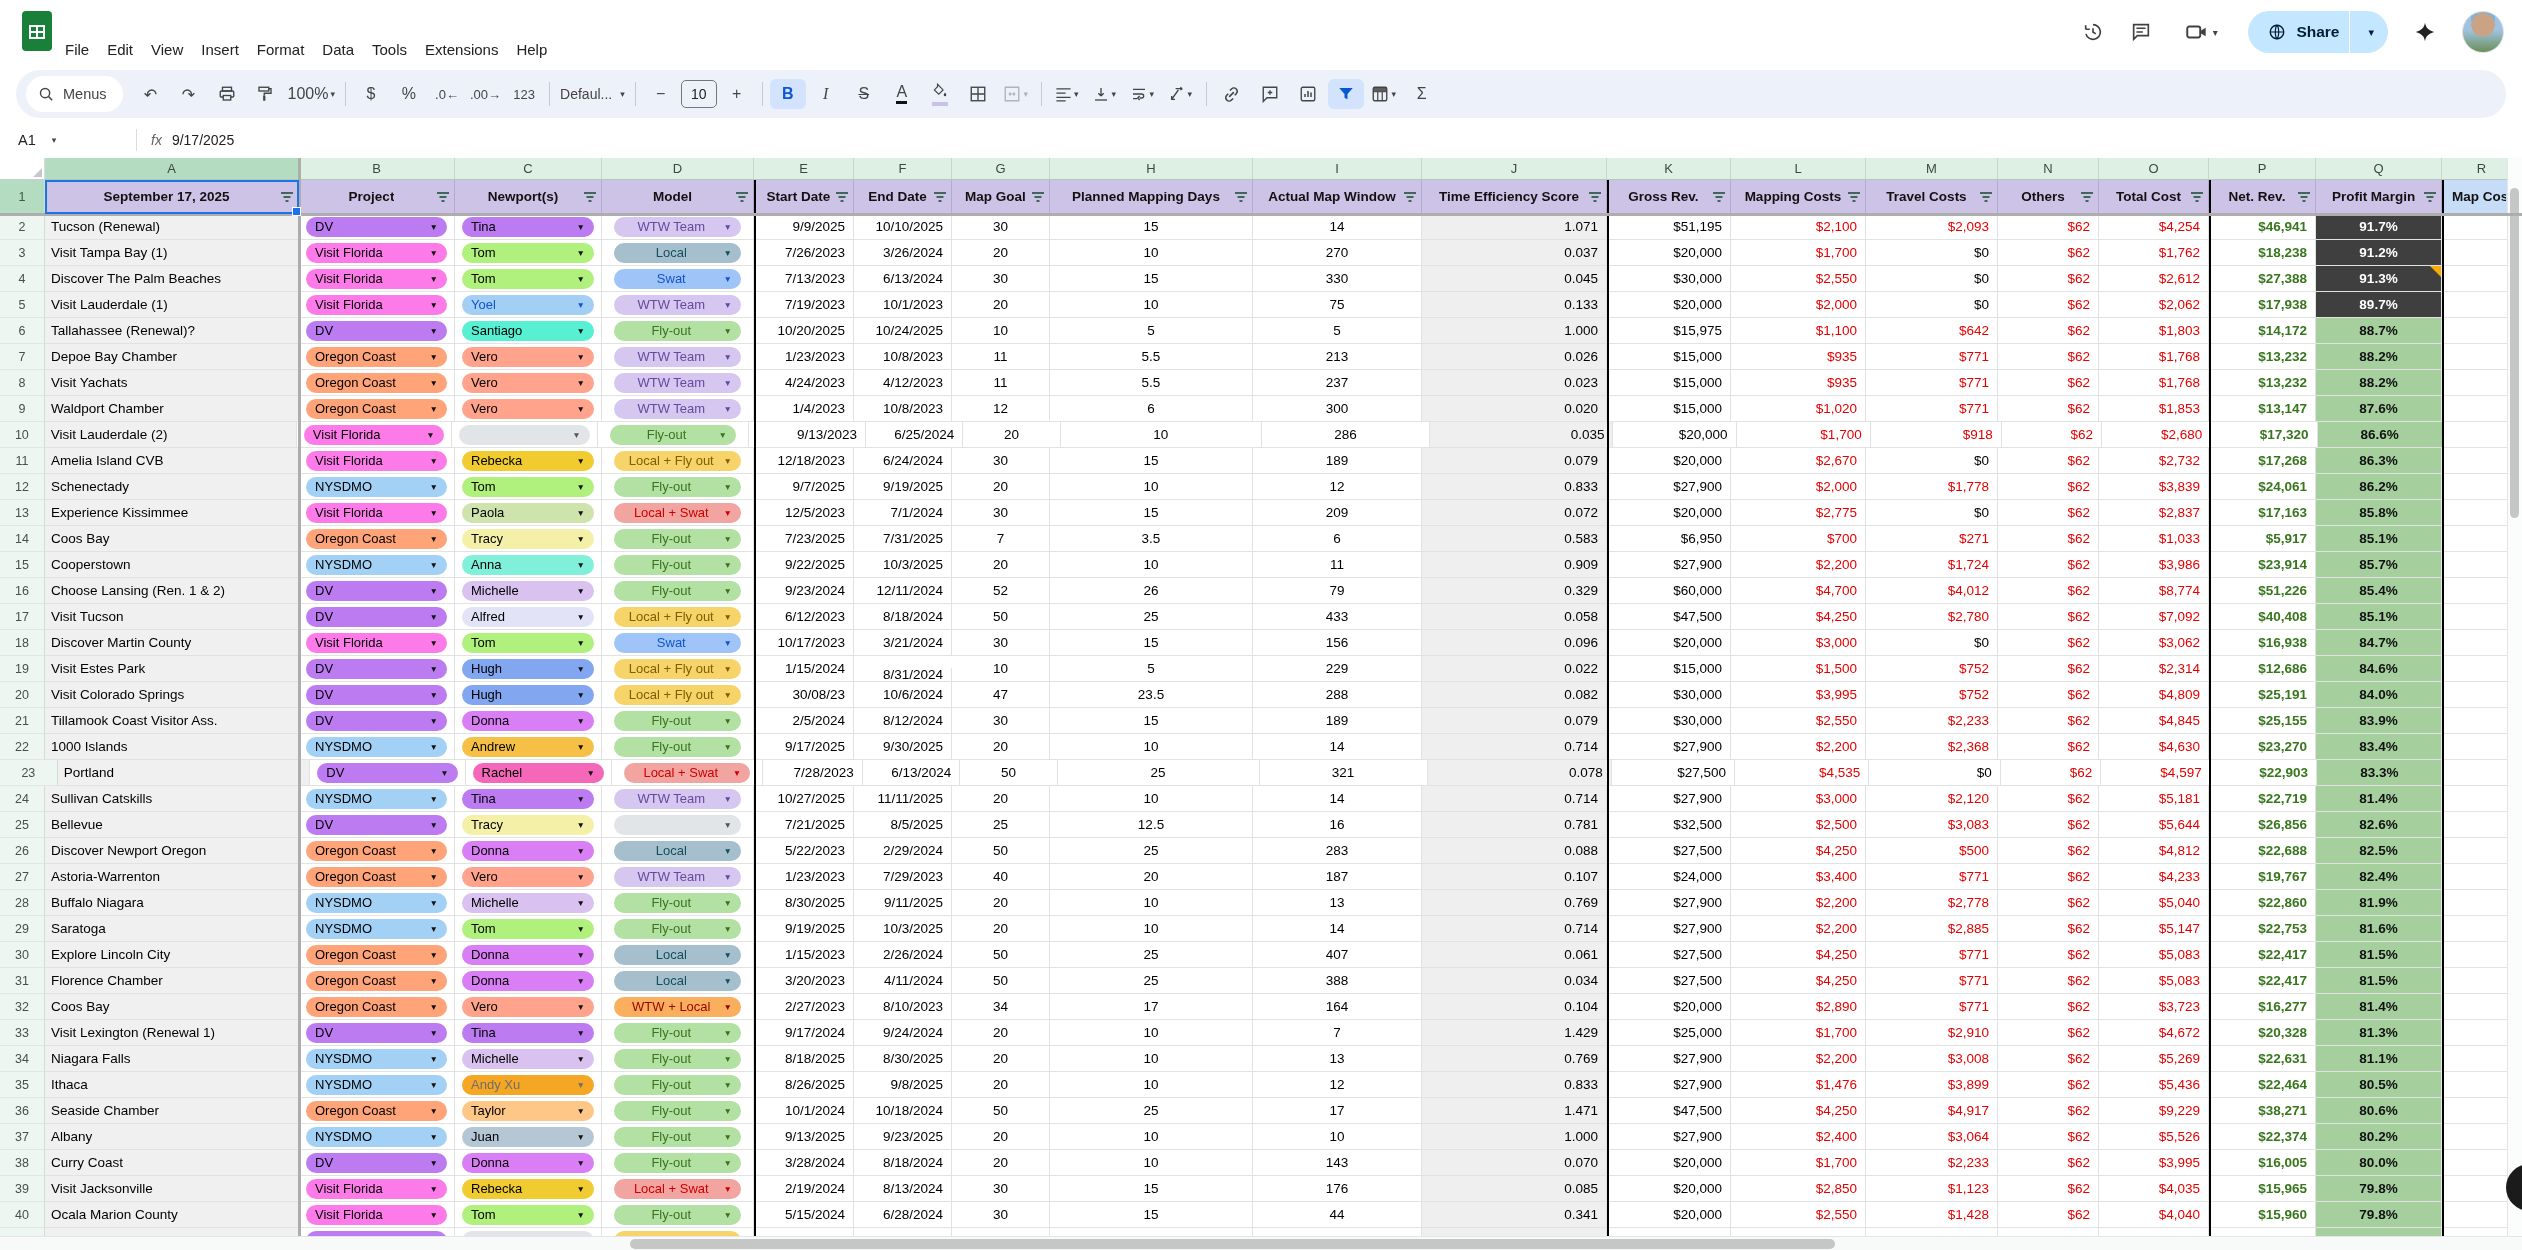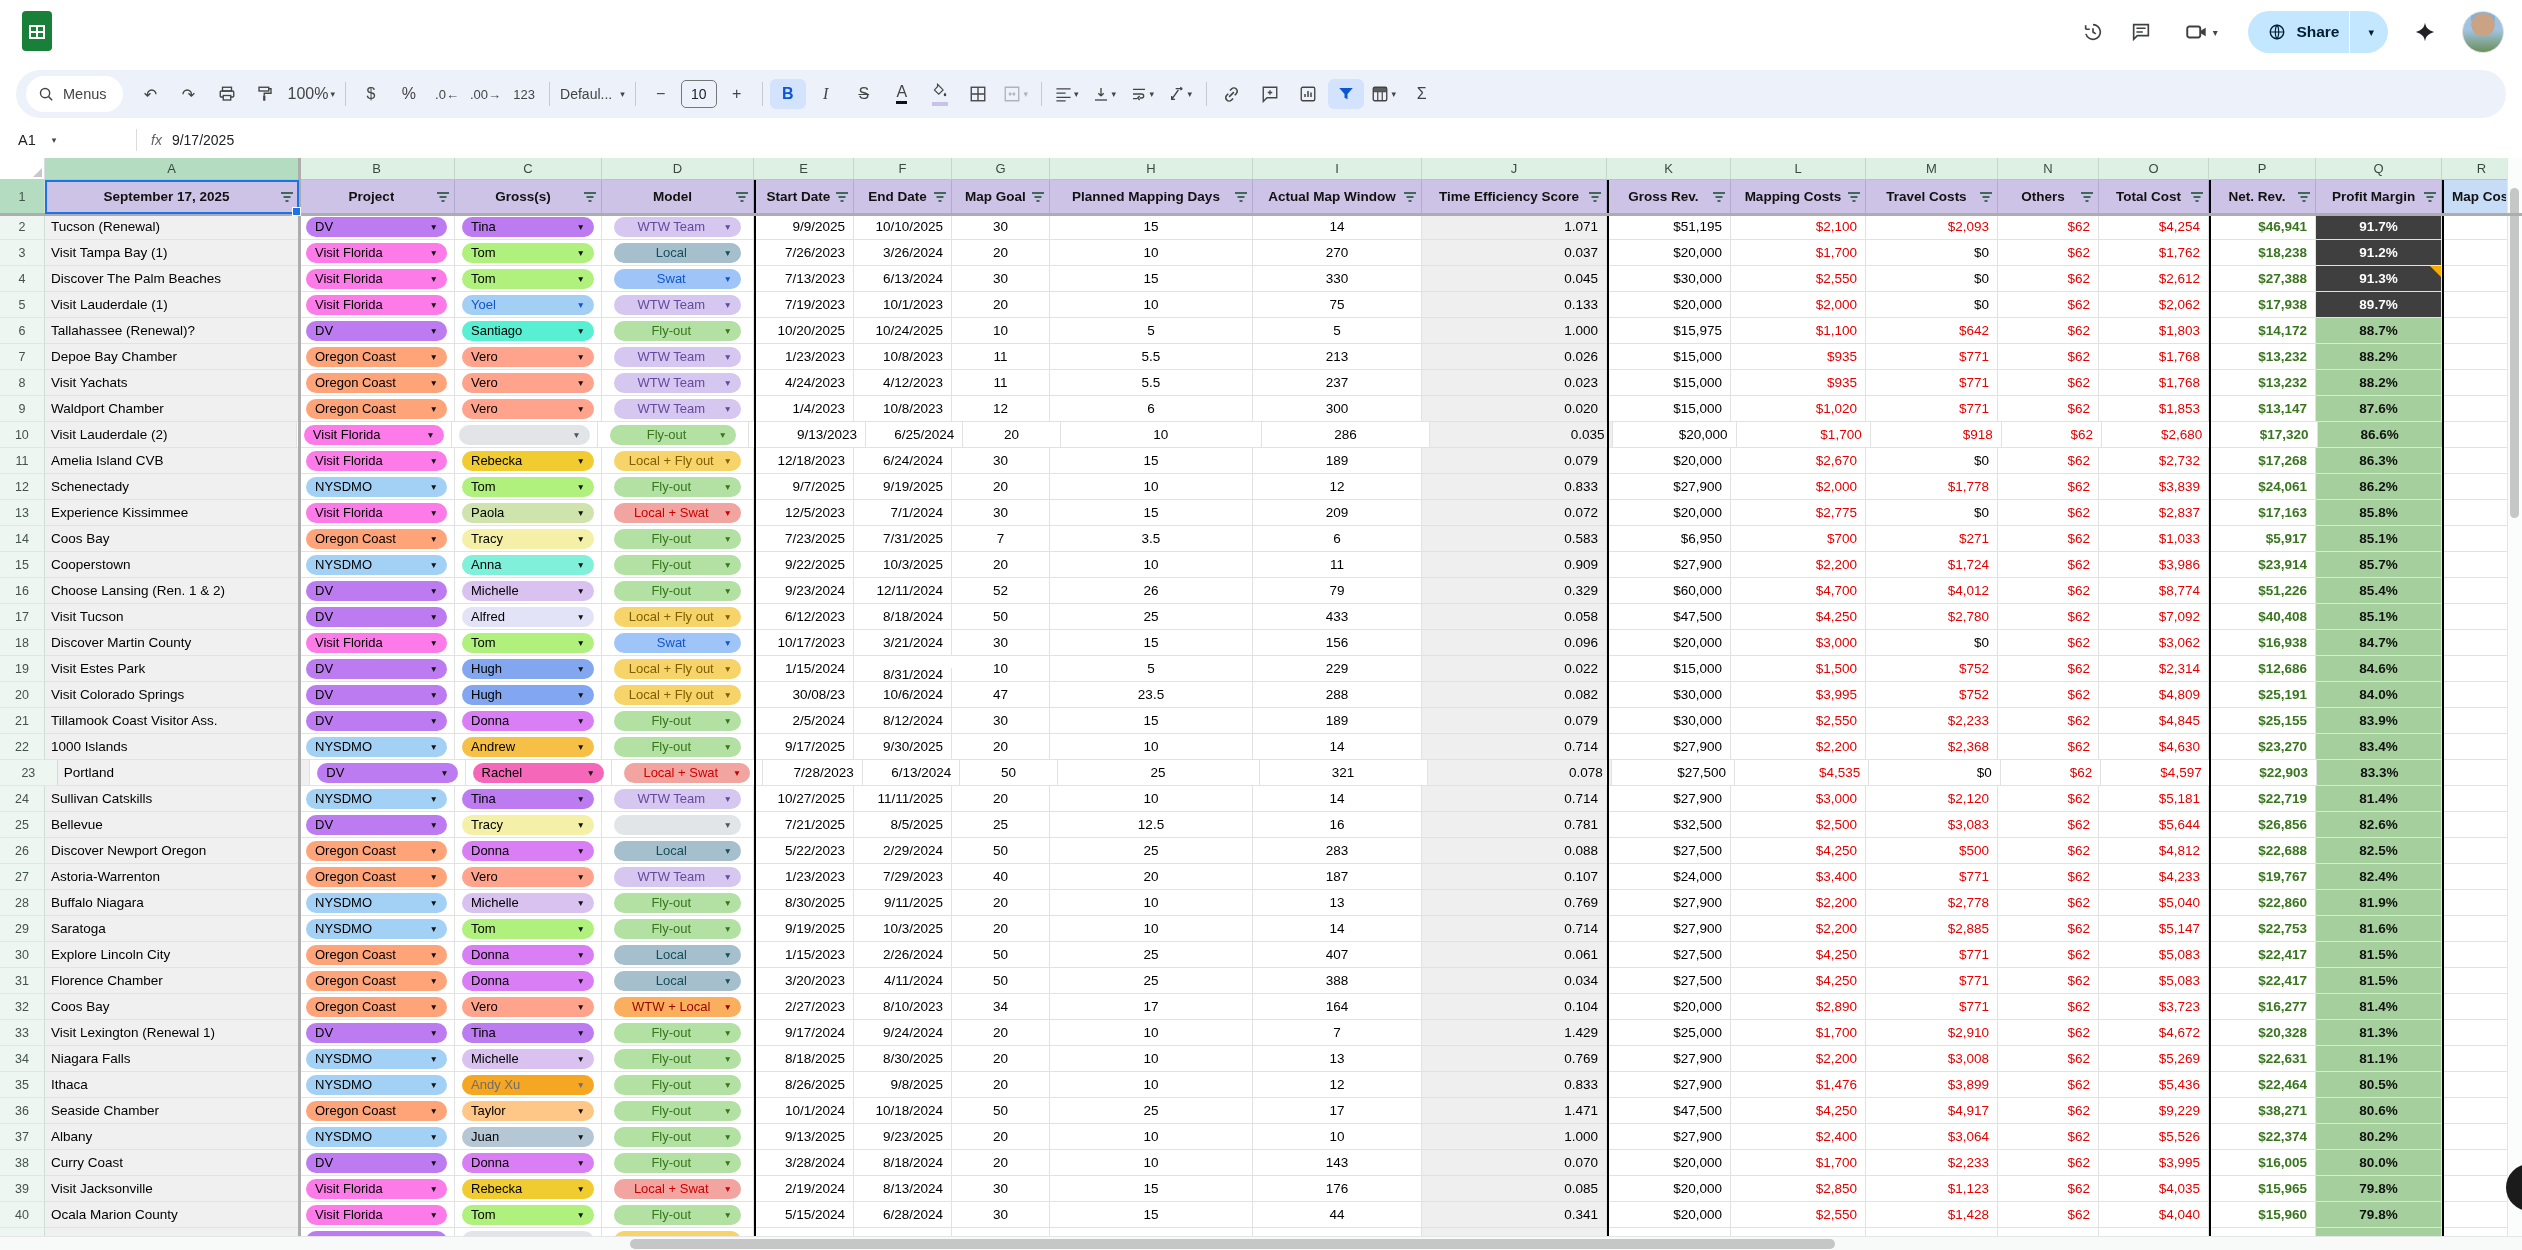--- a/index.html
+++ b/index.html
@@ -106,20 +106,31 @@
   .vthumb{position:absolute;left:2px;top:30px;width:9px;height:330px;background:#c4c7c5;border-radius:5px;}
   .fab{position:absolute;left:2506px;top:1164px;width:47px;height:47px;border-radius:50%;background:#1b1b1b;z-index:60;}
 </style>
 </head>
 <body>
 
 <div class="app">
 
   <div class="topbar">
     <div class="sheets-logo"></div>
+    <div class="menu-row" id="menubar">
+        <span class="menu-item">File</span>
+        <span class="menu-item">Edit</span>
+        <span class="menu-item">View</span>
+        <span class="menu-item">Insert</span>
+        <span class="menu-item">Format</span>
+        <span class="menu-item">Data</span>
+        <span class="menu-item">Tools</span>
+        <span class="menu-item">Extensions</span>
+        <span class="menu-item">Help</span>
+      </div>
     <div class="top-right">
       <span class="t-ic">
         <svg width="26" height="26" viewBox="0 0 24 24">
             <path d="M12 4a8 8 0 11-7.7 10" fill="none" stroke="#3c4043" stroke-width="1.8"></path>
             <path d="M4 9V4.5M4 9h4.5" fill="none" stroke="#3c4043" stroke-width="1.8"></path>
             <path d="M12 8v4l3 2" fill="none" stroke="#3c4043" stroke-width="1.8"></path>
           </svg>
       </span>
       <span class="t-ic">
         <svg width="26" height="26" viewBox="0 0 24 24">
@@ -326,21 +337,21 @@
             <path d="M1 2.5h12M3.5 6.5h7M5.5 10.5h3" stroke="#40685a" stroke-width="1.9" fill="none"></path>
           </svg>
         </div>
         <div class="hcell" style="width: 156px;">
           <span style="white-space: nowrap; overflow: hidden;">Project</span>
           <svg class="hfilter" width="14" height="13" viewBox="0 0 14 13">
             <path d="M1 2.5h12M3.5 6.5h7M5.5 10.5h3" stroke="#40685a" stroke-width="1.9" fill="none"></path>
           </svg>
         </div>
         <div class="hcell" style="width: 147px;">
-          <span style="white-space: nowrap; overflow: hidden;">Gross(s)</span>
+          <span style="white-space: nowrap; overflow: hidden;">Newport(s)</span>
           <svg class="hfilter" width="14" height="13" viewBox="0 0 14 13">
             <path d="M1 2.5h12M3.5 6.5h7M5.5 10.5h3" stroke="#40685a" stroke-width="1.9" fill="none"></path>
           </svg>
         </div>
         <div class="hcell" style="width: 152px;">
           <span style="white-space: nowrap; overflow: hidden;">Model</span>
           <svg class="hfilter" width="14" height="13" viewBox="0 0 14 13">
             <path d="M1 2.5h12M3.5 6.5h7M5.5 10.5h3" stroke="#40685a" stroke-width="1.9" fill="none"></path>
           </svg>
         </div>

